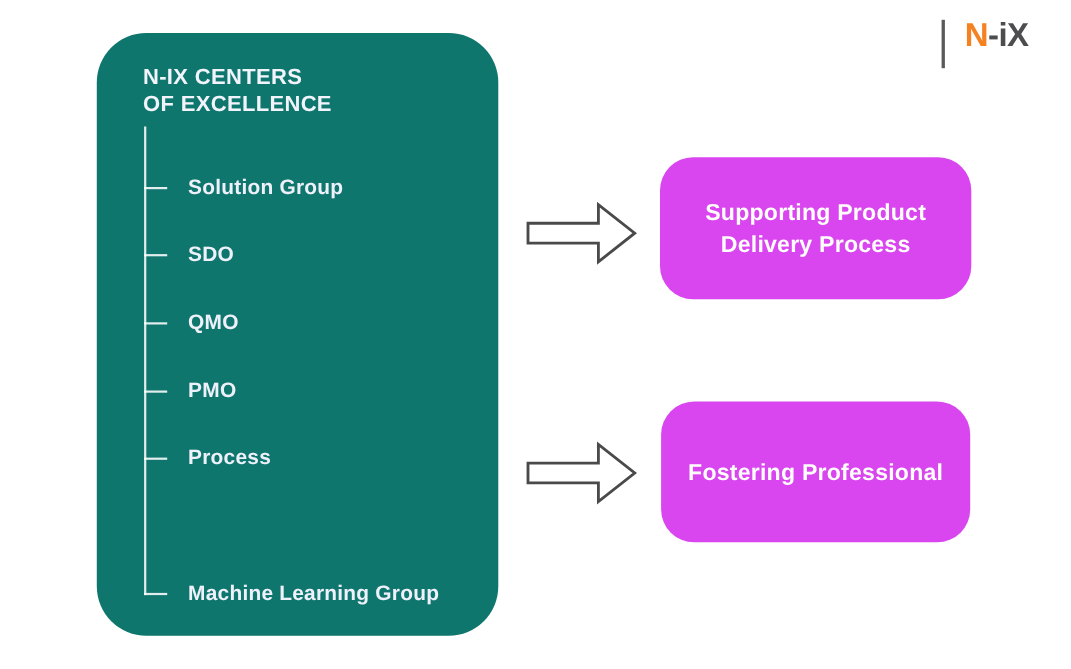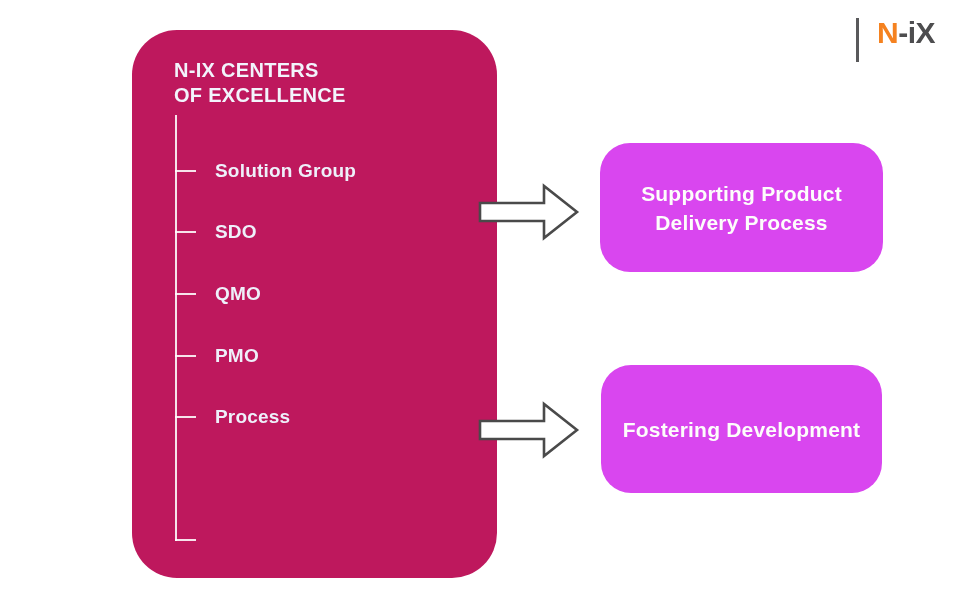--- a/index.html
+++ b/index.html
@@ -14,23 +14,22 @@
     overflow: hidden;
   }
 
   
   .coe-panel {
     position: absolute;
     left: 88px;
     top: 30px;
     width: 365px;
     height: 548px;
-    background: #be185d;
+    background: #0f766e;
     border-radius: 45px;
-    margin-left: 44px;
   }
   .coe-title {
     position: absolute;
     left: 42px;
     top: 28px;
     color: #f2f4fc;
     font-size: 20px;
     font-weight: bold;
     line-height: 25px;
     letter-spacing: 0.3px;
@@ -147,39 +146,40 @@
     <div class="tree-row" style="top:312px">
       <span class="tree-tick"></span>
       <span class="item-label">PMO</span>
     </div>
     <div class="tree-row" style="top:373px">
       <span class="tree-tick"></span>
       <span class="item-label">Process</span>
     </div>
     <div class="tree-row" style="top:496px">
       <span class="tree-tick"></span>
+      <span class="item-label">Machine Learning Group</span>
     </div>
   </div>
 
   <svg class="arrow arrow-top" viewBox="0 0 102 60" aria-hidden="true">
     <polygon points="2,21 66,21 66,4 99,30 66,56 66,39 2,39" fill="#ffffff" stroke="#4A4A4A" stroke-width="2.6" stroke-linejoin="miter"></polygon>
   </svg>
   <svg class="arrow arrow-bottom" viewBox="0 0 102 60" aria-hidden="true">
     <polygon points="2,21 66,21 66,4 99,30 66,56 66,39 2,39" fill="#ffffff" stroke="#4A4A4A" stroke-width="2.6" stroke-linejoin="miter"></polygon>
   </svg>
 
   <div class="outcome-box outcome-top">
     <div class="outcome-text">
       <div>Supporting Product</div>
       <div>Delivery Process</div>
     </div>
   </div>
   <div class="outcome-box outcome-bottom">
     <div class="outcome-text">
-      <div>Fostering Development</div>
+      <div>Fostering Professional</div>
     </div>
   </div>
 
   <div class="logo">
     <span class="logo-bar"></span>
     <span class="logo-text"><span class="logo-n">N</span><span class="logo-ix">-iX</span></span>
   </div>
 
 </div>
 

